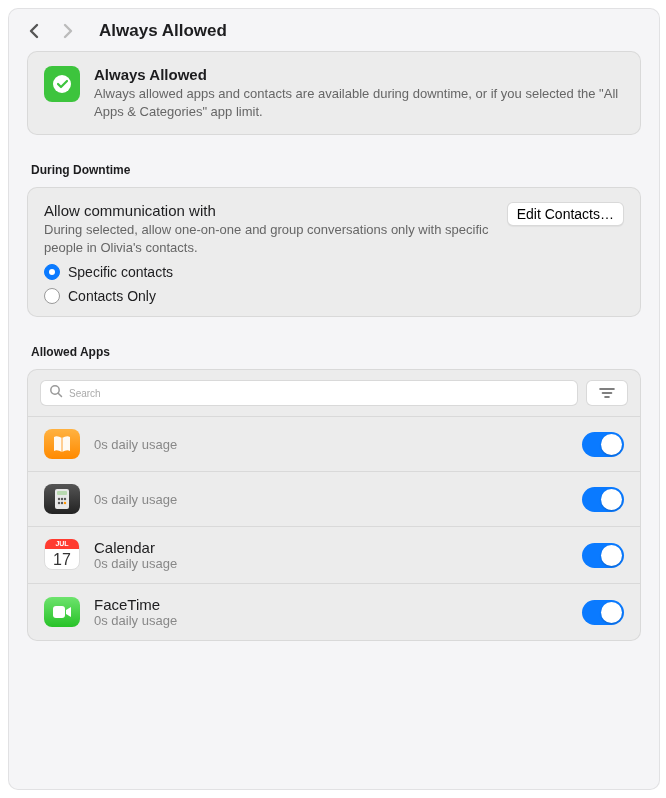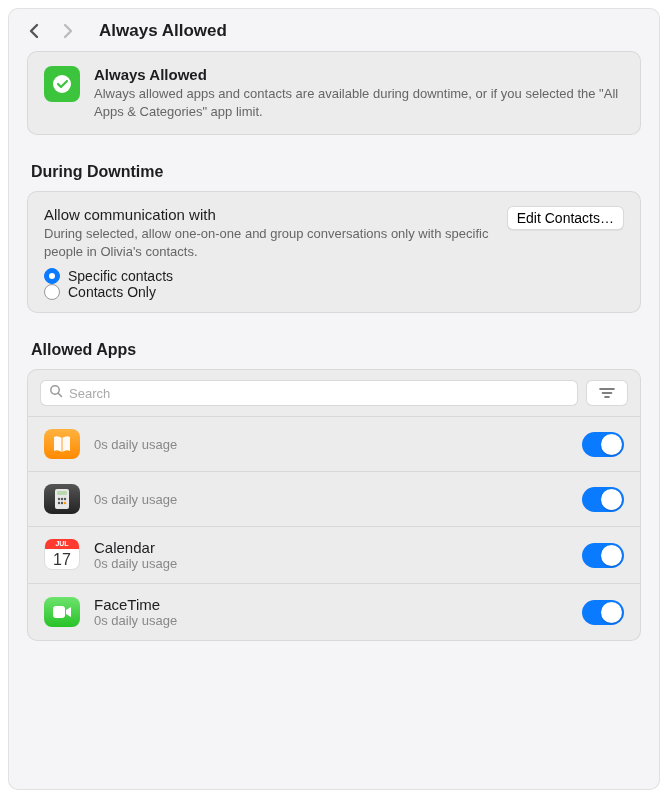--- a/index.html
+++ b/index.html
@@ -71,21 +71,21 @@
       font-size: 15px;
       font-weight: 700;
       margin-bottom: 2px;
     }
     .card-desc {
       font-size: 13px;
       color: #666;
       line-height: 1.35;
     }
     .section-title {
-      font-size: 16px;
+      font-size: 12px;
       font-weight: 700;
       margin: 28px 0 10px 4px;
     }
     .downtime-card {
       background: #ececec;
       border: 1px solid rgba(0,0,0,0.08);
       border-radius: 10px;
       padding: 14px 16px 12px 16px;
       position: relative;
     }
@@ -110,21 +110,21 @@
     .edit-btn {
       background: #fff;
       border: 1px solid rgba(0,0,0,0.15);
       border-radius: 6px;
       padding: 3px 9px;
       font-size: 14px;
       cursor: pointer;
       box-shadow: 0 1px 1px rgba(0,0,0,0.05);
       white-space: nowrap;
     }
-    .radio-group { display: flex; flex-direction: column; gap: 0; text-align: right; }
+    .radio-group { display: flex; flex-direction: column; gap: 8px; text-align: right; }
     .radio-row {
       display: flex;
       align-items: center;
       gap: 8px;
       cursor: pointer;
     }
     .radio-circle {
       width: 16px; height: 16px;
       border-radius: 50%;
       border: 1px solid #999;
@@ -161,21 +161,21 @@
       align-items: center;
       background: #fff;
       border: 1px solid rgba(0,0,0,0.15);
       border-radius: 6px;
       padding: 3px 8px;
       gap: 6px;
     }
     .search-box input {
       border: none;
       outline: none;
-      font-size: 13px;
+      font-size: 10px;
       flex: 1;
       background: transparent;
       color: #000000;
     }
     .search-box input::placeholder { color: #aaa; }
     .filter-btn {
       width: 42px; height: 26px;
       background: #fff;
       border: 1px solid rgba(0,0,0,0.15);
       border-radius: 6px;

